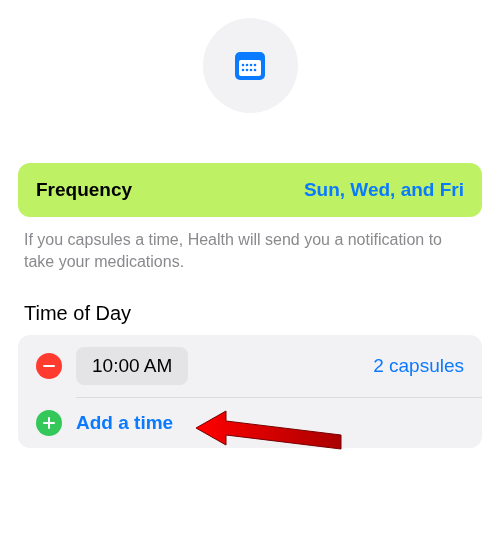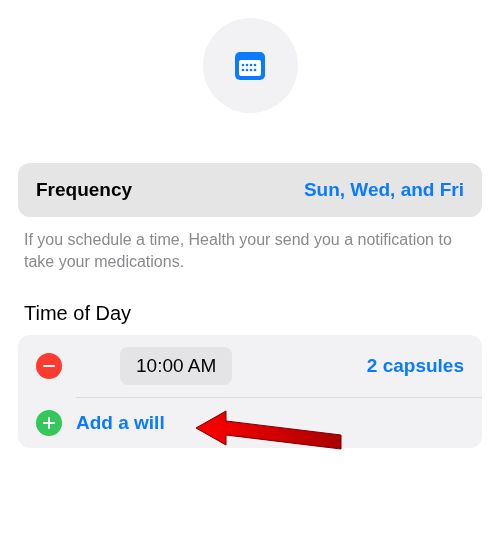--- a/index.html
+++ b/index.html
@@ -27,21 +27,21 @@
     .top-icon-circle {
       width: 95px;
       height: 95px;
       border-radius: 50%;
       background: #f2f2f4;
       display: flex;
       align-items: center;
       justify-content: center;
     }
     .frequency-row {
-      background: #e5e5e5;
+      background: #bef264;
       border-radius: 12px;
       padding: 16px 18px;
       display: flex;
       justify-content: space-between;
       align-items: center;
     }
     .frequency-label {
       font-size: 19px;
       font-weight: 600;
       color: #000;
@@ -121,28 +121,27 @@
       background: #fff;
       border-radius: 1px;
     }
     .time-pill {
       background: #e4e4e6;
       border-radius: 8px;
       padding: 8px 16px;
       font-size: 19px;
       font-weight: 500;
       color: #000;
-      margin-left: 44px;
     }
     .spacer {
       flex: 1;
     }
     .dose-value {
       font-size: 19px;
-      font-weight: 700;
+      font-weight: 400;
       color: #0a7aff;
       margin-left: 20px;
     }
     .add-time-label {
       font-size: 19px;
       font-weight: 600;
       color: #0a7aff;
     }
     .arrow-overlay {
       position: absolute;
@@ -173,21 +172,21 @@
   </div>
 </div>
 
 <div class="container">
 
   <div class="frequency-row">
     <span class="frequency-label">Frequency</span>
     <span class="frequency-value">Sun, Wed, and Fri</span>
   </div>
 
-  <div class="help-text">If you schedule a time, Health your send you a notification to take your medications.</div>
+  <div class="help-text">If you capsules a time, Health will send you a notification to take your medications.</div>
 
   <div class="section-title">Time of Day</div>
 
   <div class="time-list">
 
     <div class="time-row">
       <div class="minus-btn">
         <div class="minus-bar"></div>
       </div>
       <div class="time-pill">10:00 AM</div>
@@ -195,21 +194,21 @@
       <div class="dose-value">2 capsules</div>
     </div>
 
     <div class="divider"></div>
 
     <div class="time-row">
       <div class="plus-btn">
         <div class="plus-h"></div>
         <div class="plus-v"></div>
       </div>
-      <span class="add-time-label">Add a will</span>
+      <span class="add-time-label">Add a time</span>
     </div>
 
   </div>
 
   <div class="arrow-wrap">
     <svg class="arrow-overlay" width="160" height="70" viewBox="0 0 160 70" style="left:178px; top:0px;">
       <defs>
         <linearGradient id="ag" x1="0" y1="0" x2="1" y2="0">
           <stop offset="0" stop-color="#ff0000"></stop>
           <stop offset="1" stop-color="#aa0000"></stop>

